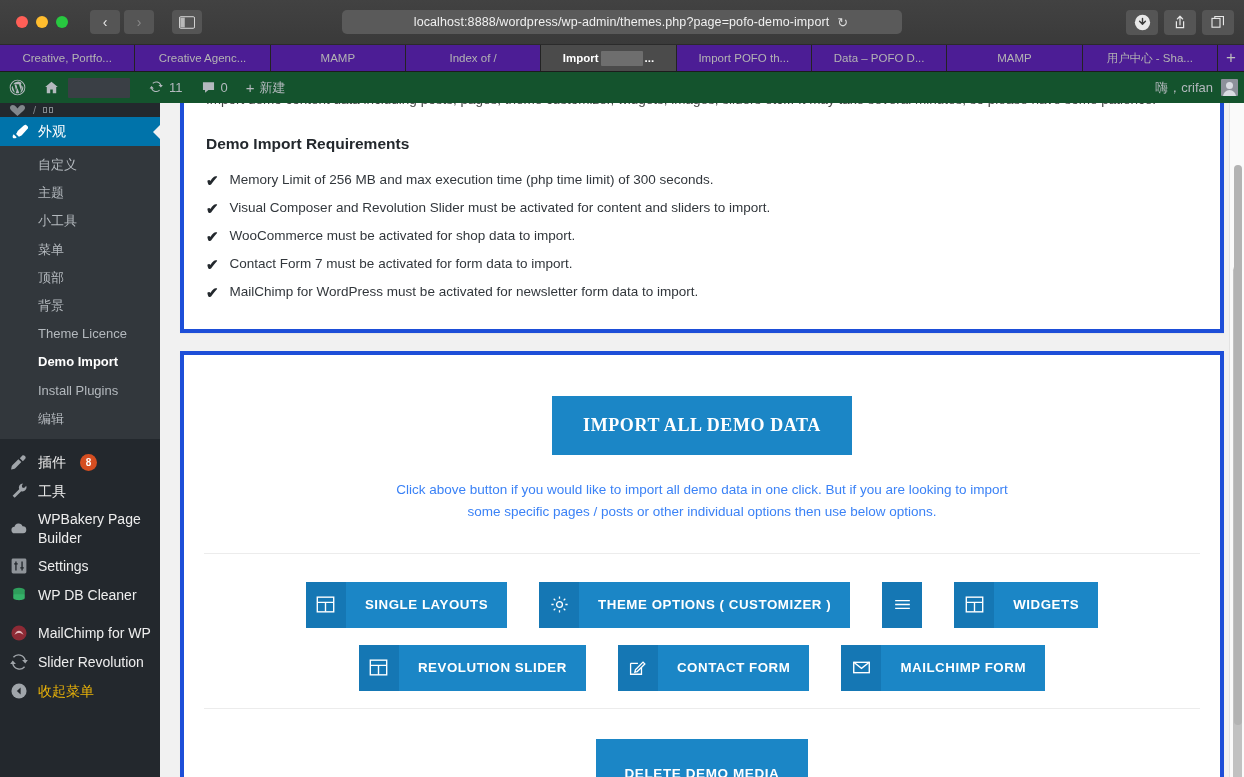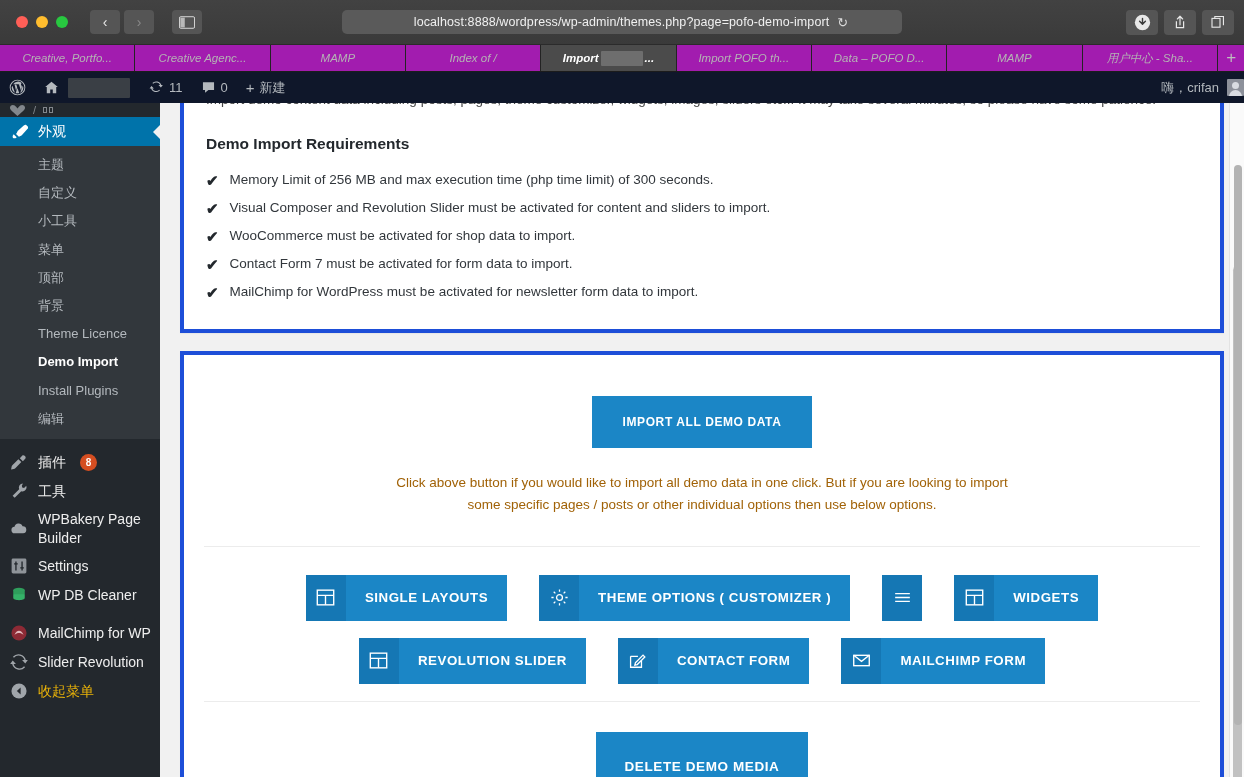--- a/index.html
+++ b/index.html
@@ -49,23 +49,22 @@
   .url-text { color: #f0f0f0; font-size: 12.5px; letter-spacing: 0.1px; padding-left: 18px; }
   .reload-icon { color: #d8d8d8; font-size: 13px; }
 
   .right-btns {
     margin-left: auto; display: flex; gap: 6px; align-items: center;
   }
   .right-btns .chrome-btn { width: 32px; height: 25px; }
 
   
   .tab-strip {
-    height: 27px; display: flex; background: #a21caf;
+    height: 27px; display: flex; background: #4c1d95;
     border-bottom: 1px solid #1c1c1c;
-    font-style: italic;
   }
   .tab {
     flex: 1 1 0; min-width: 0;
     display: flex; align-items: center; justify-content: center;
     border-right: 1px solid #232323;
     color: #b4b4b4; font-size: 11.5px;
     white-space: nowrap; overflow: hidden;
     padding: 0 6px;
   }
   .tab.active {
@@ -77,37 +76,37 @@
     background: #6e6e6e; margin: 0 2px; vertical-align: middle;
     border-radius: 1px;
   }
   .tab-new {
     width: 26px; display: flex; align-items: center; justify-content: center;
     color: #bdbdbd; font-size: 17px;
   }
 
   
   .adminbar {
-    height: 31px; background: #0f172a; color: #b4b9be;
+    height: 31px; background: #14532d; color: #b4b9be;
     display: flex; align-items: center; font-size: 13px;
     position: relative; z-index: 5;
   }
   .ab-item {
     display: flex; align-items: center; gap: 5px;
     height: 31px; padding: 0 9px; color: #b4b9be; white-space: nowrap;
   }
   .ab-logo svg { width: 17px; height: 17px; fill: #b4b9be; display: block; }
   .ab-home svg { width: 15px; height: 15px; fill: #b4b9be; display: block; }
   .ab-redacted {
     width: 62px; height: 20px; background: #3a3f45; border-radius: 1px;
   }
   .ab-spacer { width: 10px; }
   .ab-count { color: #b4b9be; font-size: 13px; }
   .ab-icon-circ svg { width: 15px; height: 15px; fill: #b4b9be; display: block; }
-  .ab-right { margin-left: auto; display: flex; align-items: center; }
+  .ab-right { margin-left: auto; display: flex; align-items: center; padding-right: 6px; }
   .ab-howdy { display: flex; align-items: center; gap: 8px; color: #b4b9be; font-size: 13px; }
   .avatar {
     width: 17px; height: 17px; background: #8d919b; border-radius: 1px;
     position: relative; overflow: hidden;
   }
   .avatar::before {
     content: ""; position: absolute; left: 5px; top: 2.5px;
     width: 7px; height: 7px; border-radius: 50%; background: #d9dce2;
   }
   .avatar::after {
@@ -205,24 +204,24 @@
   .card.bottom { margin-top: 18px; padding: 28px 20px 30px; }
 
   .big-btn-row { display: flex; justify-content: center; margin-top: 13px; }
   .btn {
     background: #1b86c6; color: #ffffff; border: 0;
     font-family: "Liberation Sans", sans-serif;
     font-weight: bold; letter-spacing: .6px;
     cursor: pointer;
   }
   .btn-primary-big {
-    padding: 19px 31px; font-size: 12px;
+    padding: 19px 31px; font-size: 18px; font-family: Liberation Serif, serif;
   }
   .helper-text {
-    text-align: center; font-size: 13.5px; color: #a16207;
+    text-align: center; font-size: 13.5px; color: #3b82f6;
     line-height: 1.63; margin: 24px auto 0; max-width: 640px;
   }
 
   .hr { border-top: 1px solid #ececec; margin: 30px 0 0; }
 
   .btn-rows { padding: 28px 20px 0; }
   .btn-row {
     display: flex; justify-content: center; gap: 32px; flex-wrap: nowrap;
     margin-bottom: 17px;
   }
@@ -411,22 +410,22 @@
     <div class="menu-item current">
       <span class="mi-ico">
         <svg viewBox="0 0 20 20" width="18" height="18" aria-hidden="true">
           <path d="M3.4 16.6c1.3.8 2.9.3 3.8-.6l.2-.2l-3.3-3.3l-.2.2c-.9.9-1.4 2.5-.5 3.9zM18 2.1c-.5-.5-1.5-.3-2.7.7L8.5 9l-.2.4c-.6 1.3-1 2.1-1.6 2.8l3.2 3.2c.7-.6 1.5-1 2.8-1.6l.4-.2l6.2-6.8c1-1.2 1.2-2.2.7-2.7z"></path>
         </svg>
       </span>
       <span>外观</span>
     </div>
 
     <div class="submenu">
+      <div class="sub-item">自定义</div>
       <div class="sub-item">主题</div>
-      <div class="sub-item">自定义</div>
       <div class="sub-item">小工具</div>
       <div class="sub-item">菜单</div>
       <div class="sub-item">顶部</div>
       <div class="sub-item">背景</div>
       <div class="sub-item">Theme Licence</div>
       <div class="sub-item current">Demo Import</div>
       <div class="sub-item">Install Plugins</div>
       <div class="sub-item">编辑</div>
     </div>
 

